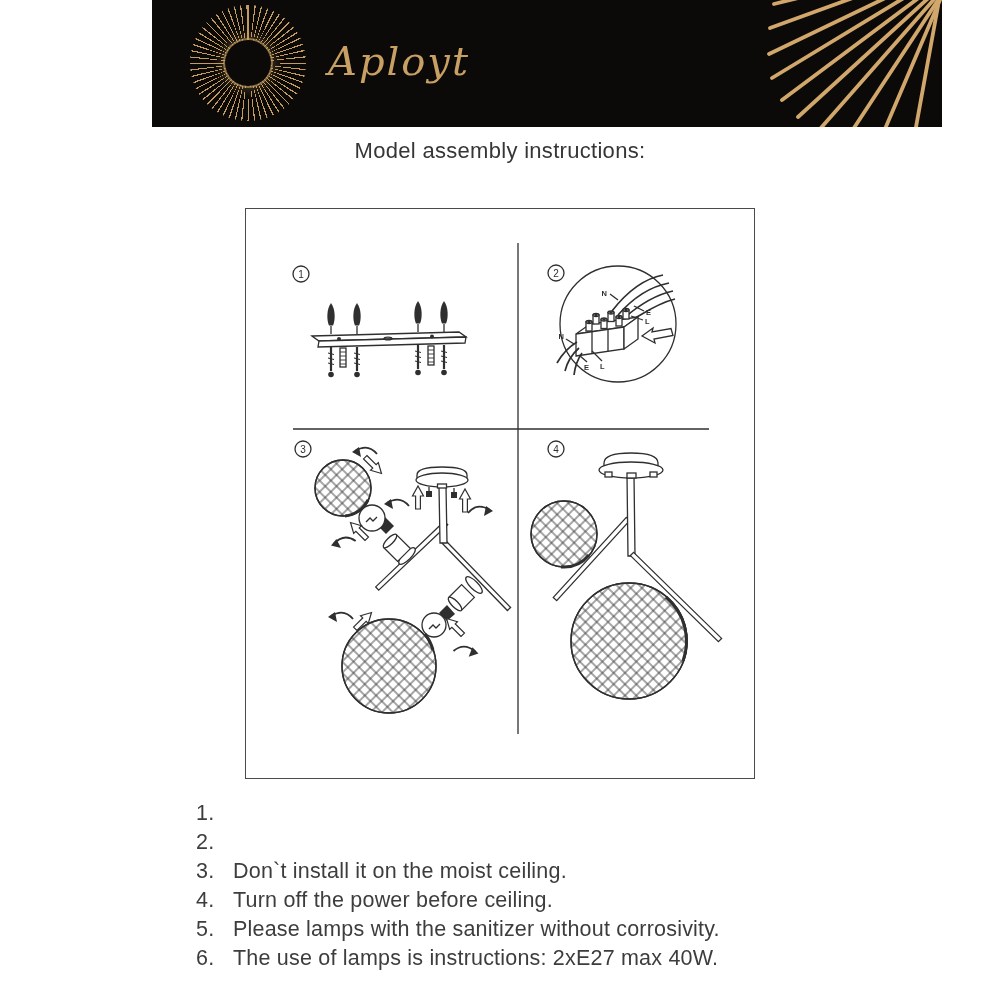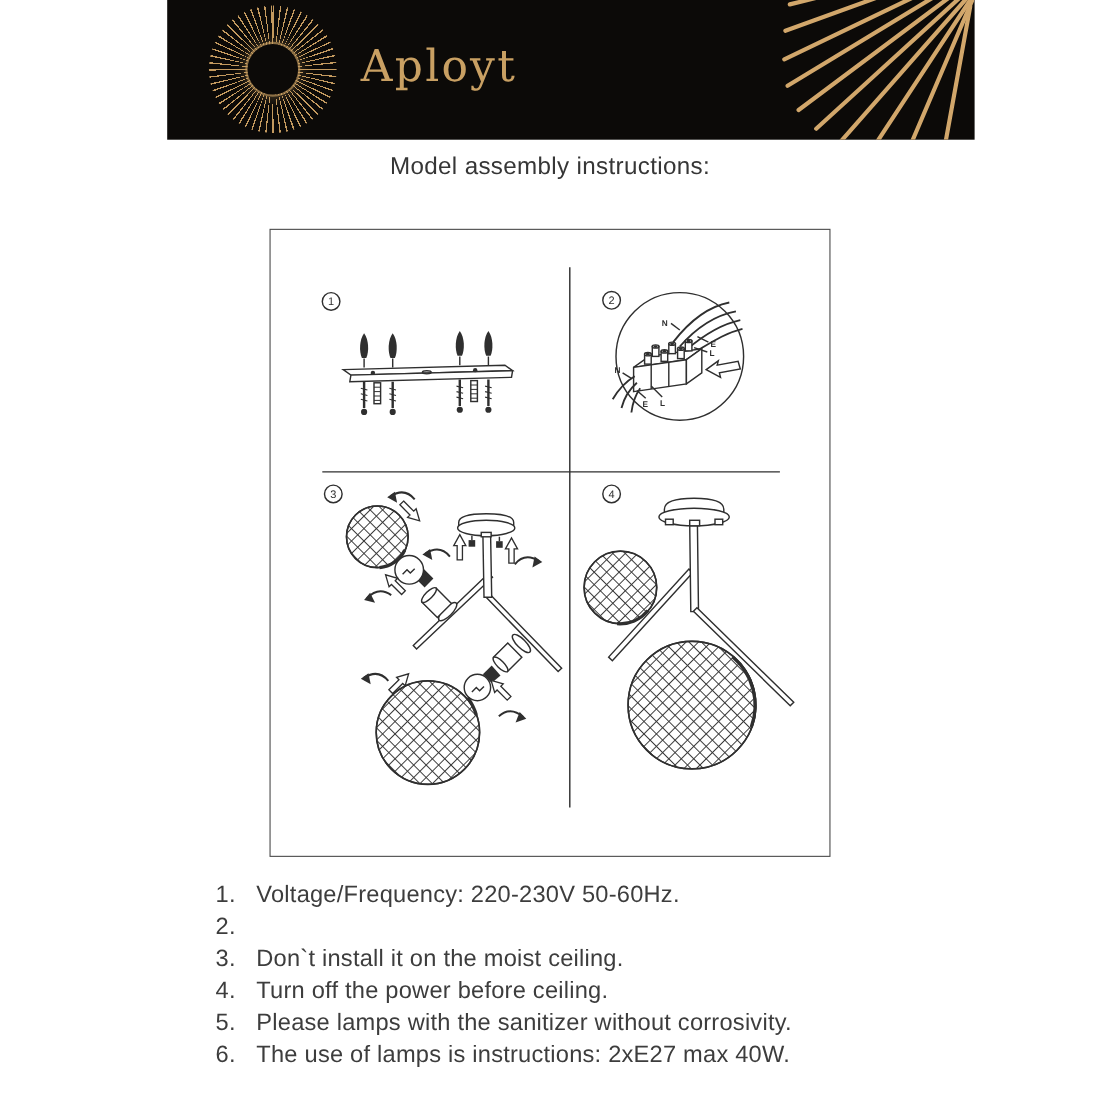--- a/index.html
+++ b/index.html
@@ -1,19 +1,19 @@
 <!DOCTYPE html>
 <html><head>
 <meta charset="utf-8">
 <style>
   html,body{margin:0;padding:0;background:#ffffff;}
   .page{position:relative;width:1000px;height:1000px;background:#ffffff;overflow:hidden;
         font-family:"Liberation Sans",sans-serif;}
   
-  .banner{position:absolute;left:152px;top:0;width:734px;height:127px;background:#0c0a08;overflow:hidden;}
+  .banner{position:absolute;left:152px;top:0;width:790px;height:127px;background:#0c0a08;overflow:hidden;font-style:italic;}
   .sunburst{position:absolute;left:38px;top:5px;width:116px;height:116px;border-radius:50%;
             background:repeating-conic-gradient(#c49a5f 0deg 1.3deg, rgba(0,0,0,0) 1.3deg 6.4deg);}
   .sunburst-core{position:absolute;left:35px;top:35px;width:46px;height:46px;border-radius:50%;
             background:#0c0a08;box-shadow:0 0 0 2px rgba(201,160,99,.6),0 0 12px 3px rgba(201,160,99,.35);}
   .brand{position:absolute;left:176px;top:38px;font-family:"DejaVu Serif",serif;font-size:40px;
          color:#c9a063;letter-spacing:2px;font-weight:400;}
   .rays{position:absolute;right:0;top:0;}
   
   .title-block{position:absolute;left:0;top:136px;width:1000px;text-align:center;color:#363636;}
   .title-line{font-size:22px;line-height:29px;letter-spacing:.3px;}
@@ -269,21 +269,20 @@
         <path d="M420,388 A 58 58 0 0 1 437,452" class="shade"></path>
 
         <polygon points="387.6,343.4 475.6,429.4 472.4,432.6 384.4,346.6" class="fw"></polygon>
       </g>
     </svg>
   </div>
 
   <div class="instr">
     <div class="irow">
       <span class="inum">1.</span>
-      <span>Voltage/Frequency: 220-230V 50-60Hz.</span>
     </div>
     <div class="irow">
       <span class="inum">2.</span>
     </div>
     <div class="irow">
       <span class="inum">3.</span>
       <span>Don`t install it on the moist ceiling.</span>
     </div>
     <div class="irow">
       <span class="inum">4.</span>

